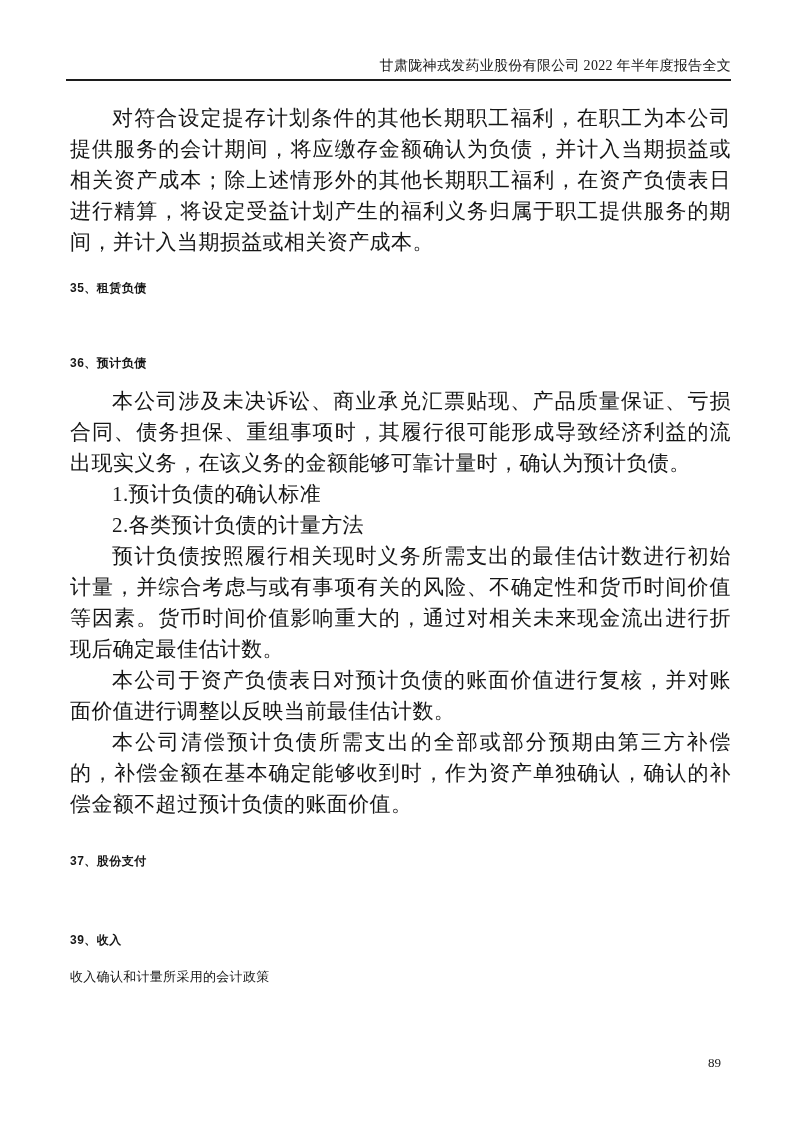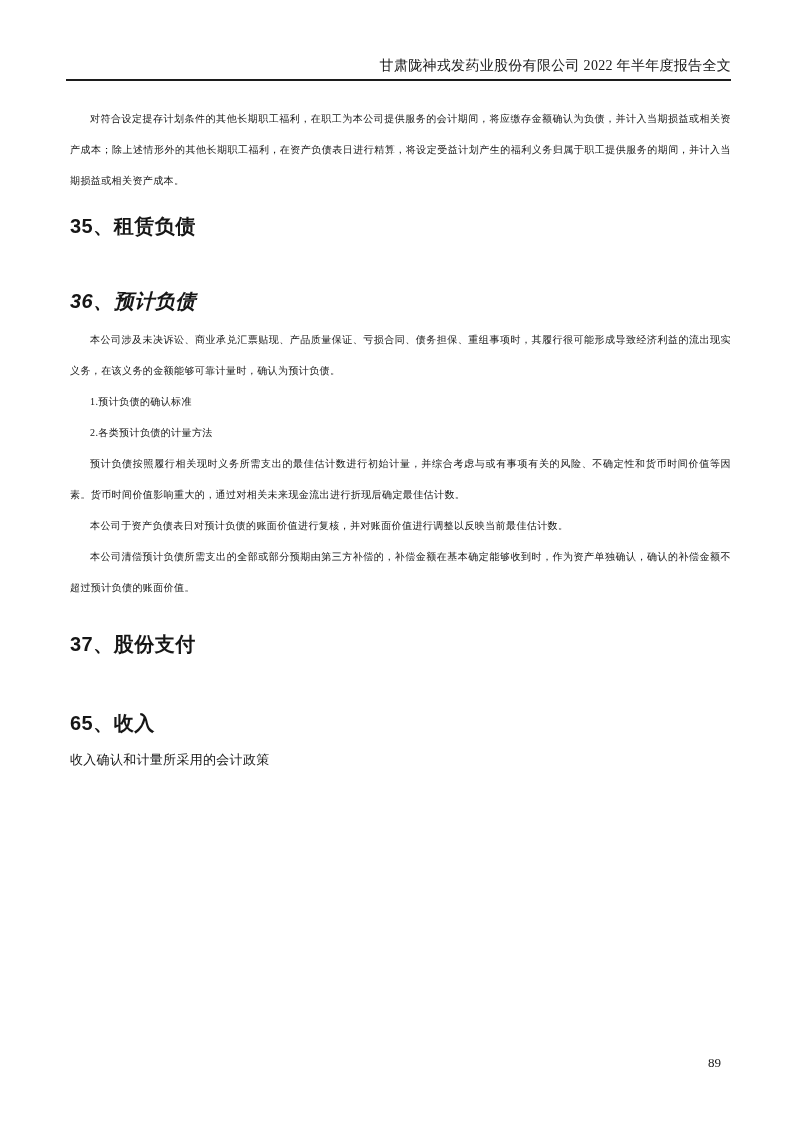--- a/index.html
+++ b/index.html
@@ -25,37 +25,37 @@
     text-align: right;
     font-size: 14px;
     line-height: 18px;
     letter-spacing: 0.3px;
   }
   .page-main {
     margin: 0 62px 0 70px;
   }
   .body-para {
     margin: 0;
-    font-size: 10px;
+    font-size: 21px;
     line-height: 31px;
     text-align: justify;
     text-indent: 2em;
     letter-spacing: 0.4px;
   }
   .sec-title {
     margin: 0;
     font-family: "Liberation Sans", "DejaVu Sans", sans-serif;
-    font-size: 20px;
+    font-size: 12px;
     font-weight: 700;
     line-height: 21px;
     letter-spacing: 0.5px;
   }
   .mt-intro { margin-top: 22px; }
   .mt-h35  { margin-top: 20px; }
-  .mt-h36  { margin-top: 54px; font-style: italic; }
+  .mt-h36  { margin-top: 54px; }
   .mt-p36  { margin-top: 12px; }
   .mt-h37  { margin-top: 31px; }
   .mt-h38  { margin-top: 57px; }
   .mt-h39  { margin-top: 58px; }
   .sub-policy {
     margin: 17px 0 0 0;
     font-size: 13px;
     line-height: 17px;
     letter-spacing: 0.3px;
   }
@@ -93,21 +93,21 @@
 
     <p class="body-para">预计负债按照履行相关现时义务所需支出的最佳估计数进行初始计量，并综合考虑与或有事项有关的风险、不确定性和货币时间价值等因素。货币时间价值影响重大的，通过对相关未来现金流出进行折现后确定最佳估计数。</p>
 
     <p class="body-para">本公司于资产负债表日对预计负债的账面价值进行复核，并对账面价值进行调整以反映当前最佳估计数。</p>
 
     <p class="body-para">本公司清偿预计负债所需支出的全部或部分预期由第三方补偿的，补偿金额在基本确定能够收到时，作为资产单独确认，确认的补偿金额不超过预计负债的账面价值。</p>
 
     <h2 class="sec-title mt-h37">37、股份支付</h2>
 
 
-    <h2 class="sec-title mt-h39">65、收入</h2>
+    <h2 class="sec-title mt-h39">39、收入</h2>
 
     <p class="sub-policy">收入确认和计量所采用的会计政策</p>
 
   </main>
 
   <div class="page-number">89</div>
 
 </div>
 
 </body></html>

